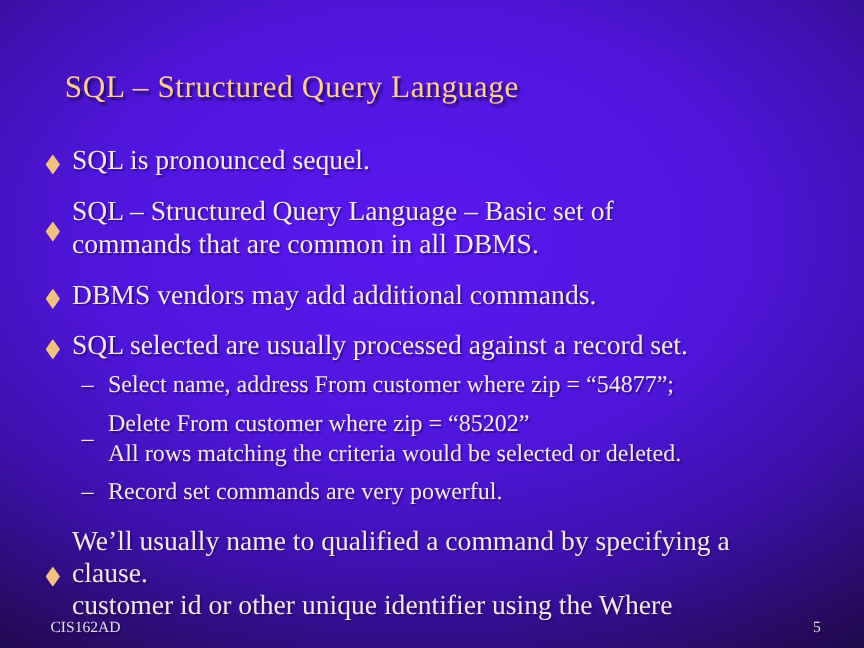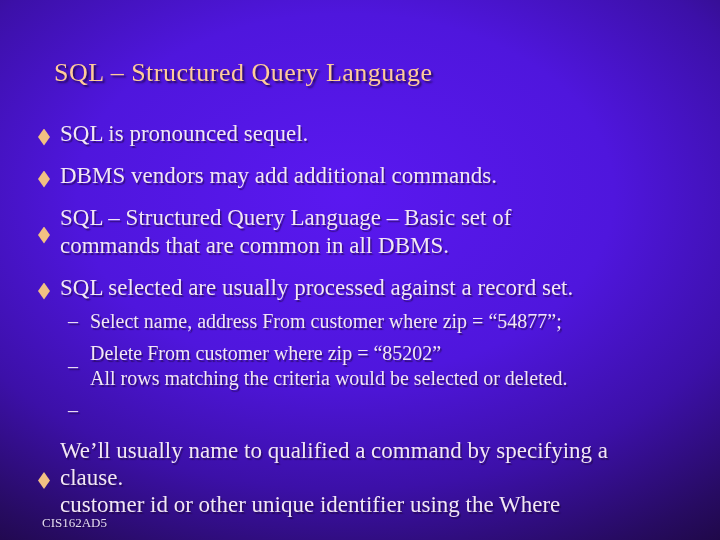--- a/index.html
+++ b/index.html
@@ -69,20 +69,21 @@
     width: 22px;
     color: #f2e7f5;
   }
   .text .line { white-space: nowrap; }
   .footer {
     position: absolute;
     left: 42px;
     right: 36px;
     bottom: 9px;
     display: flex;
+    justify-content: space-between;
     font-size: 13px;
     color: #e4dcf0;
     text-shadow: 1px 1px 1px rgba(30, 8, 55, 0.6);
   }
 </style>
 </head>
 <body>
 
 <div class="slide">
   <div class="title">SQL – Structured Query Language</div>
@@ -93,30 +94,30 @@
         </span>
         <span class="text">
           <div class="line">SQL is pronounced sequel.</div>
         </span>
       </div>
       <div class="bullet lvl1">
         <span class="marker diamond-wrap">
           <span class="diamond"></span>
         </span>
         <span class="text">
-          <div class="line">DBMS vendors may add additional commands.</div>
+          <div class="line">SQL – Structured Query Language – Basic set of</div>
+          <div class="line">commands that are common in all DBMS.</div>
         </span>
       </div>
       <div class="bullet lvl1">
         <span class="marker diamond-wrap">
           <span class="diamond"></span>
         </span>
         <span class="text">
-          <div class="line">SQL – Structured Query Language – Basic set of</div>
-          <div class="line">commands that are common in all DBMS.</div>
+          <div class="line">DBMS vendors may add additional commands.</div>
         </span>
       </div>
       <div class="bullet lvl1">
         <span class="marker diamond-wrap">
           <span class="diamond"></span>
         </span>
         <span class="text">
           <div class="line">SQL selected are usually processed against a record set.</div>
         </span>
       </div>
@@ -128,20 +129,23 @@
       </div>
       <div class="bullet lvl2">
         <span class="marker dash">–</span>
         <span class="text">
           <div class="line">Delete From customer where zip = “85202”</div>
           <div class="line">All rows matching the criteria would be selected or deleted.</div>
         </span>
       </div>
       <div class="bullet lvl2">
         <span class="marker dash">–</span>
+        <span class="text">
+          <div class="line">Record set commands are very powerful.</div>
+        </span>
       </div>
       <div class="bullet lvl1 big">
         <span class="marker diamond-wrap">
           <span class="diamond"></span>
         </span>
         <span class="text">
           <div class="line">We’ll usually name to qualified a command by specifying a</div>
           <div class="line">clause.</div>
           <div class="line">customer id or other unique identifier using the Where</div>
         </span>

